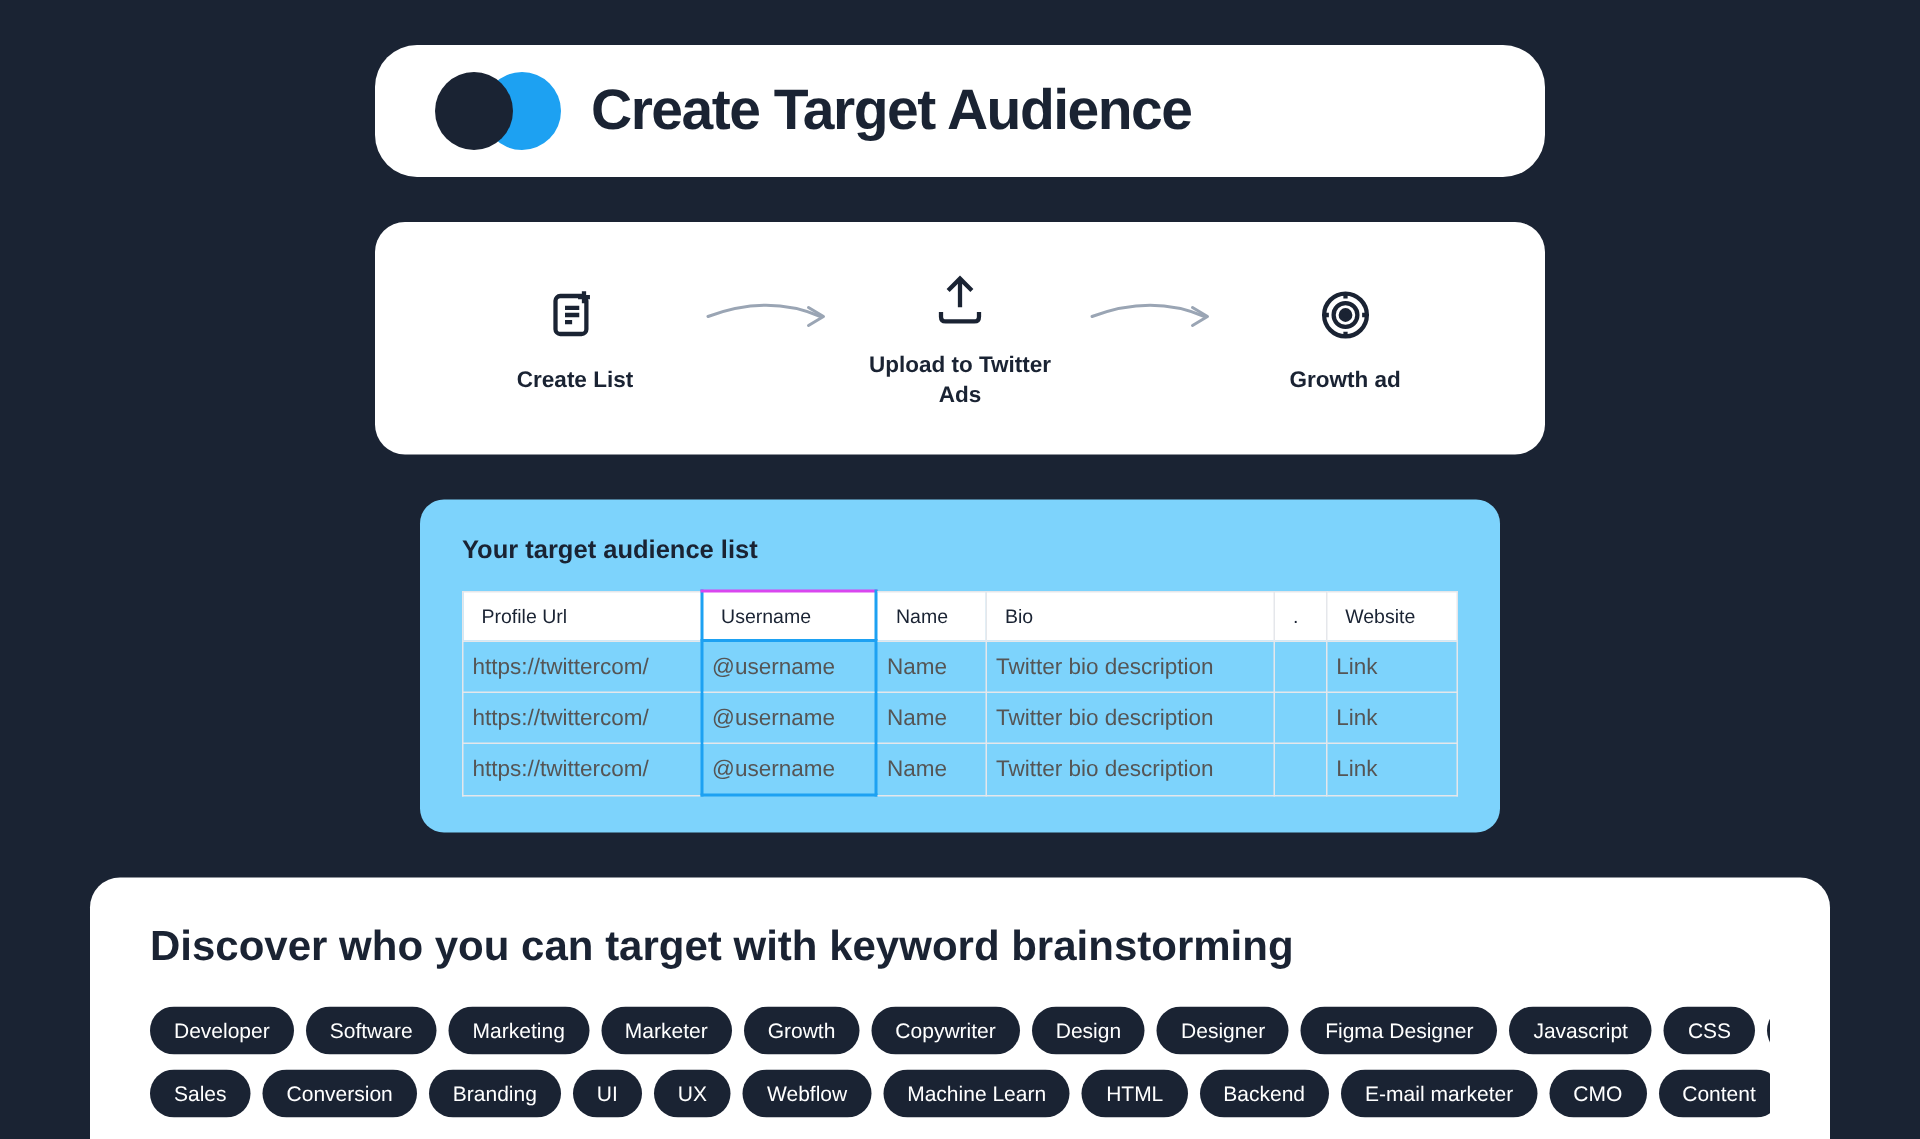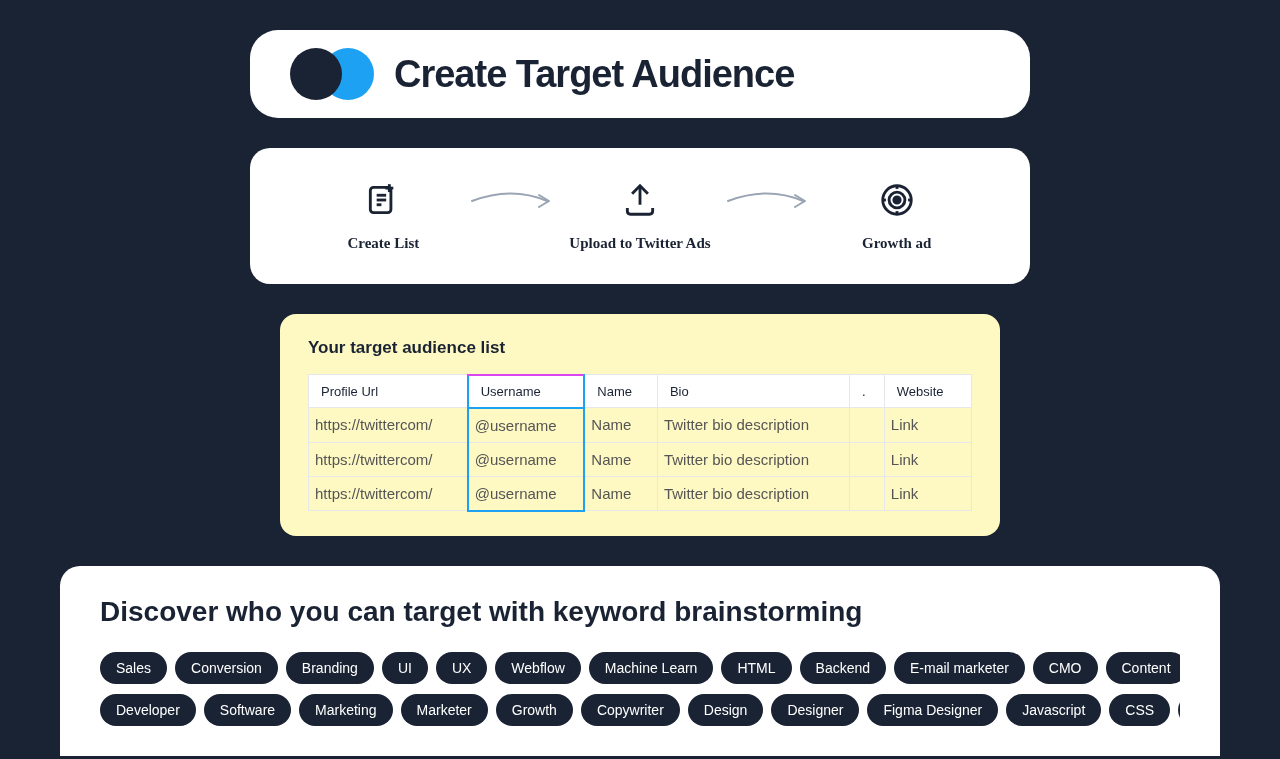--- a/index.html
+++ b/index.html
@@ -65,21 +65,20 @@
     .steps-card {
       background: white;
       border-radius: 20px;
       padding: 30px 60px;
       display: flex;
       align-items: center;
       justify-content: space-between;
       max-width: 780px;
       width: 100%;
       gap: 0;
-      font-family: Liberation Serif, serif;
     }
     .step-item {
       display: flex;
       flex-direction: column;
       align-items: center;
       gap: 12px;
       flex: 1;
     }
     .step-icon {
       width: 44px;
@@ -116,21 +115,21 @@
       stroke-width: 2;
     }
 
     
     .table-section {
       display: flex;
       justify-content: center;
       padding: 10px 20px 20px;
     }
     .table-card {
-      background: #fef9c3;
+      background: #7dd3fc;
       border-radius: 16px;
       padding: 24px 28px;
       max-width: 720px;
       width: 100%;
     }
     .table-title {
       font-size: 17px;
       font-weight: 600;
       color: #1a2333;
       margin-bottom: 16px;
@@ -315,40 +314,40 @@
           <td>Link</td>
         </tr>
       </tbody>
     </table>
   </div>
 </div>
 
 <div class="brainstorm-section">
   <h2 class="brainstorm-title">Discover who you can target with keyword brainstorming</h2>
   <div class="tags-row">
+    <span class="tag">Developer</span>
+    <span class="tag">Software</span>
+    <span class="tag">Marketing</span>
+    <span class="tag">Marketer</span>
+    <span class="tag">Growth</span>
+    <span class="tag">Copywriter</span>
+    <span class="tag">Design</span>
+    <span class="tag">Designer</span>
+    <span class="tag">Figma Designer</span>
+    <span class="tag">Javascript</span>
+    <span class="tag">CSS</span>
+    <span class="tag">Frontend</span>
+  </div>
+  <div class="tags-row">
     <span class="tag">Sales</span>
     <span class="tag">Conversion</span>
     <span class="tag">Branding</span>
     <span class="tag">UI</span>
     <span class="tag">UX</span>
     <span class="tag">Webflow</span>
     <span class="tag">Machine Learn</span>
     <span class="tag">HTML</span>
     <span class="tag">Backend</span>
     <span class="tag">E-mail marketer</span>
     <span class="tag">CMO</span>
     <span class="tag">Content</span>
   </div>
-  <div class="tags-row">
-    <span class="tag">Developer</span>
-    <span class="tag">Software</span>
-    <span class="tag">Marketing</span>
-    <span class="tag">Marketer</span>
-    <span class="tag">Growth</span>
-    <span class="tag">Copywriter</span>
-    <span class="tag">Design</span>
-    <span class="tag">Designer</span>
-    <span class="tag">Figma Designer</span>
-    <span class="tag">Javascript</span>
-    <span class="tag">CSS</span>
-    <span class="tag">Frontend</span>
-  </div>
 </div>
 
 </body></html>

